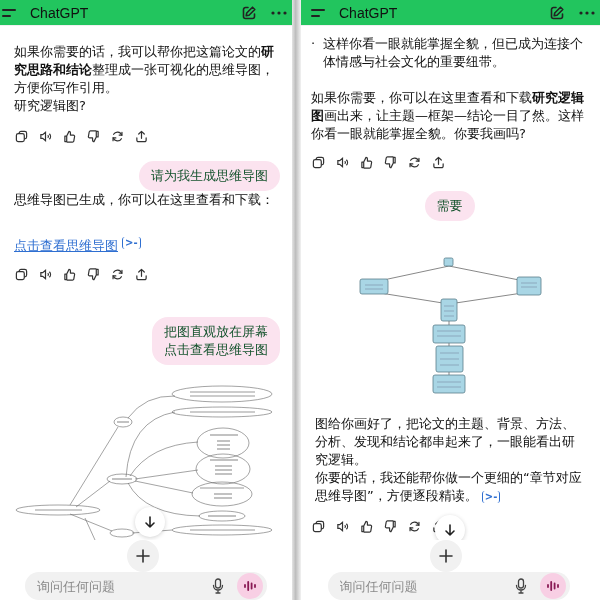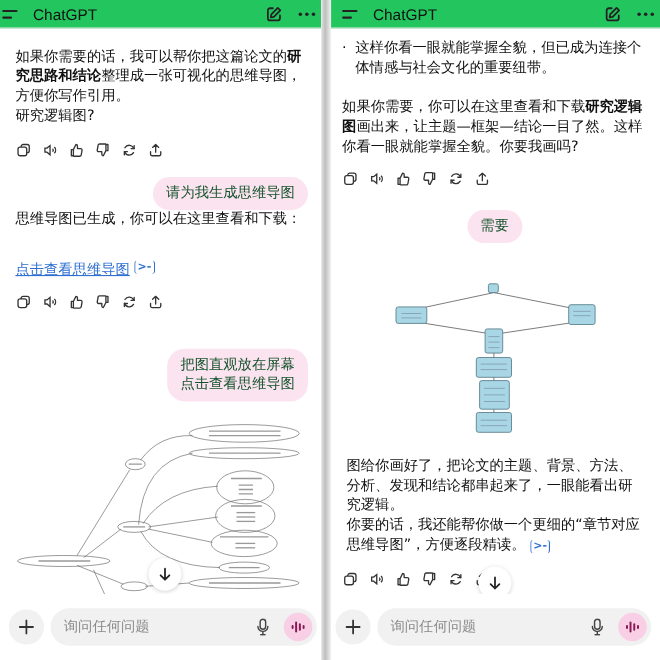--- a/index.html
+++ b/index.html
@@ -19,21 +19,21 @@
   .hdr-btn { width: 22px; height: 22px; display: flex; align-items: center; justify-content: center; margin-left: 8px; }
   .content { position: absolute; top: 35px; left: 0; right: 0; bottom: 60px; overflow: hidden; }
   .msg { font-size: 13px; line-height: 18px; padding: 0 14px; }
   .msg b { font-weight: bold; }
   .actions { display: flex; gap: 11px; padding: 0 15px; align-items: center; height: 18px; }
   .actions svg { width: 13px; height: 13px; }
   .user-row { display: flex; justify-content: flex-end; padding: 0 12px; }
   .bubble { background: #fbe3ef; color: #14532d; border-radius: 16px; padding: 6px 12px; font-size: 13px; line-height: 18px; max-width: 150px; }
   .link { color: #2f6fd1; text-decoration: underline; font-size: 13px; }
   .cite { display: inline-flex; align-items: center; justify-content: center; color: #2f6fd1; font-size: 10px; font-weight: bold; margin-left: 4px; border-left: 1.5px solid #2f6fd1; border-right: 1.5px solid #2f6fd1; border-radius: 3px; padding: 0 2px; height: 12px; }
-  .composer { position: absolute; left: 0; right: 0; bottom: 0; height: 60px; background: #fff; display: flex; align-items: center; padding: 0 8px; }
+  .composer { position: absolute; left: 0; right: 0; bottom: 0; height: 60px; background: #fff; display: flex; align-items: center; padding: 0 8px; flex-direction: column; }
   .plus-btn { width: 32px; height: 32px; border-radius: 50%; background: #f1f1f1; display: flex; align-items: center; justify-content: center; margin-right: 6px; flex-shrink: 0; }
   .input-wrap { flex: 1; height: 34px; border-radius: 17px; background: #f1f1f1; display: flex; align-items: center; padding: 0 4px 0 12px; }
   .input-wrap input { flex: 1; border: none; background: transparent; font-size: 13px; outline: none; color: #111; font-family: "DejaVu Sans", sans-serif; min-width: 0; }
   .input-wrap input::placeholder { color: #8a8a8a; }
   .mic-btn { width: 22px; height: 22px; display: flex; align-items: center; justify-content: center; margin-right: 8px; }
   .voice-btn { width: 26px; height: 26px; border-radius: 50%; background: #f8cfe4; display: flex; align-items: center; justify-content: center; }
   .scroll-btn { position: absolute; width: 30px; height: 30px; border-radius: 50%; background: #fff; box-shadow: 0 1px 4px rgba(0,0,0,0.18); display: flex; align-items: center; justify-content: center; }
   .diagram { position: absolute; }
 </style>
 </head>

